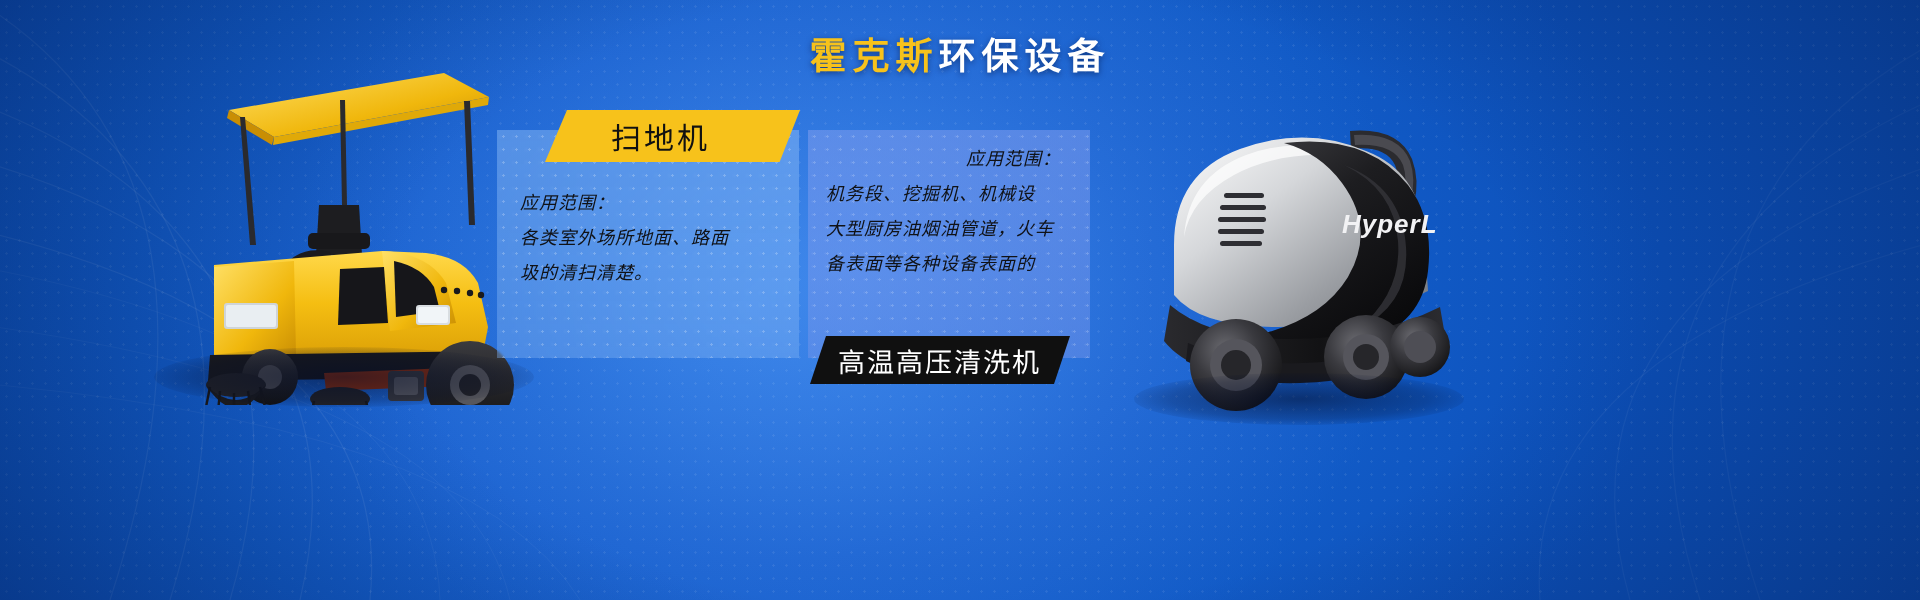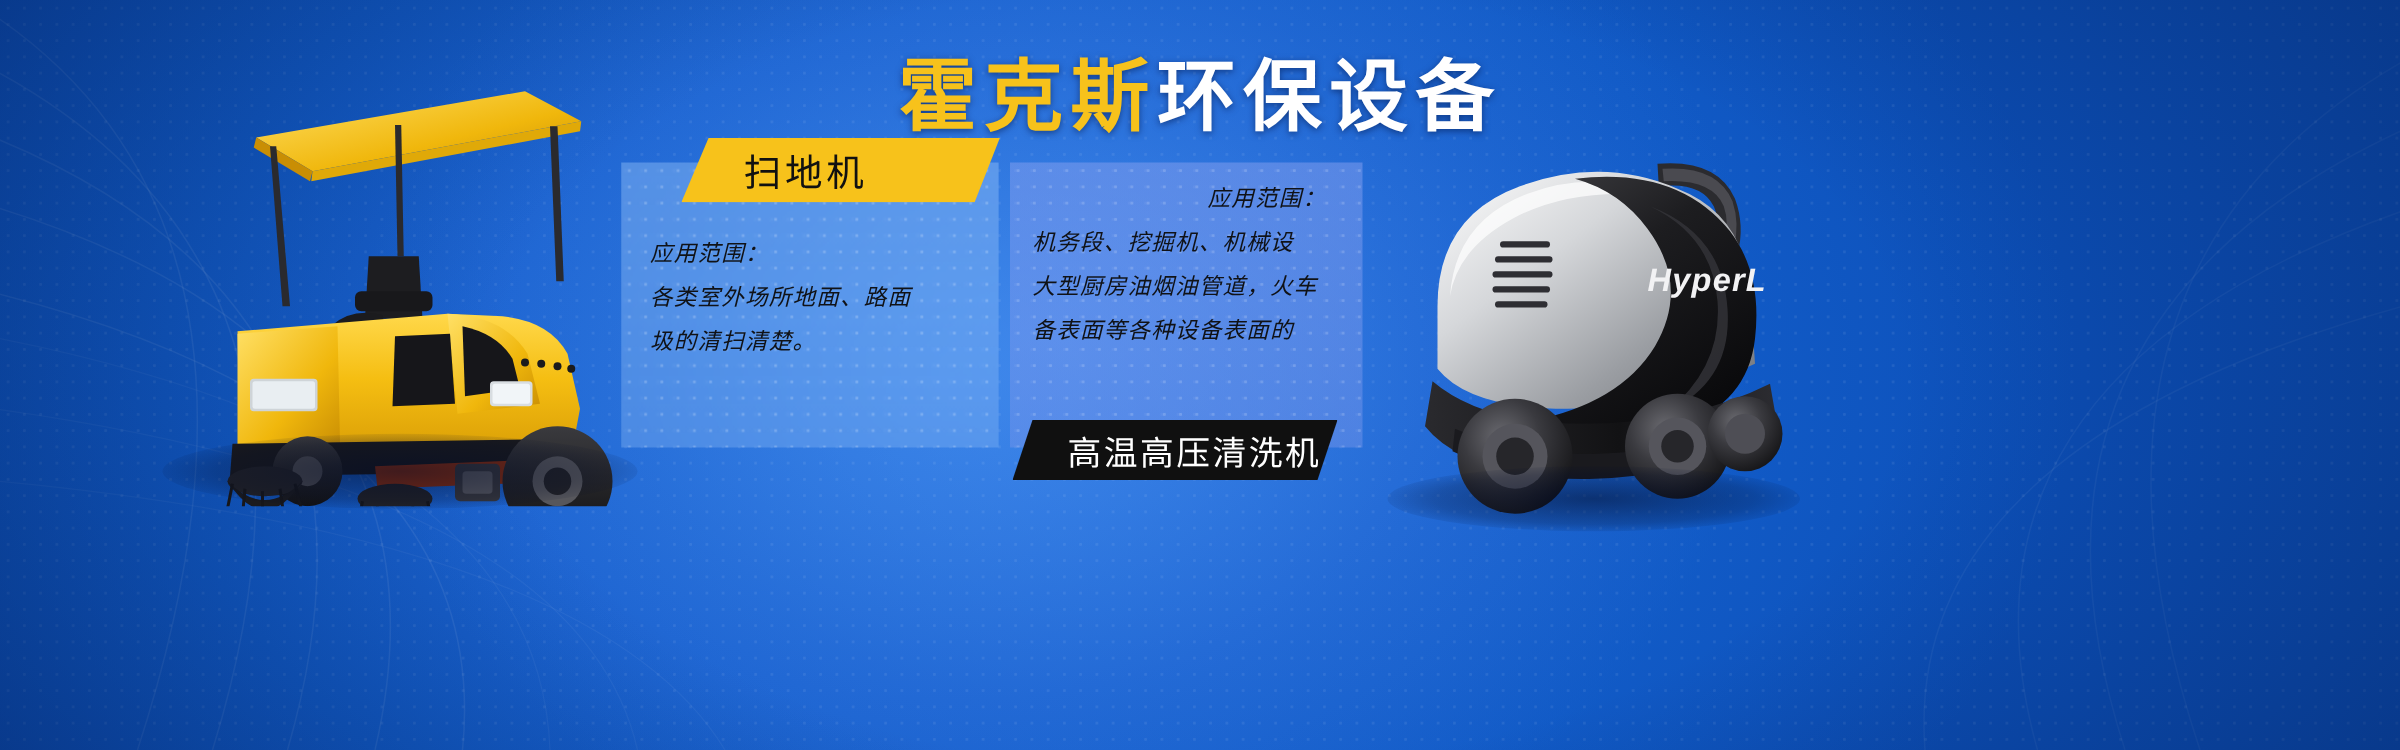--- a/index.html
+++ b/index.html
@@ -32,21 +32,21 @@
     position:absolute;inset:0;
     background:radial-gradient(ellipse 1250px 700px at 50% 50%, rgba(0,0,0,0) 45%, rgba(3,28,80,.55) 100%);
     pointer-events:none;
   }
   .arcs{position:absolute;inset:0;pointer-events:none;opacity:.55;}
   .arcs-r{position:absolute;inset:0;pointer-events:none;opacity:.40;}
 
   
   .title{
     position:absolute;left:0;top:26px;width:1920px;text-align:center;
-    font-size:63px;font-weight:bold;letter-spacing:6px;
+    font-size:37px;font-weight:bold;letter-spacing:6px;
     white-space:nowrap;
     text-shadow:0 2px 6px rgba(0,20,70,.55);
   }
   .title .t-gold{color:#F7C21B;}
   .title .t-white{color:#ffffff;}
 
   
   .panel-left{
     position:absolute;left:497px;top:130px;width:302px;height:228px;
     background:linear-gradient(180deg, rgba(150,195,250,.44) 0%, rgba(130,180,245,.40) 100%);
@@ -69,50 +69,50 @@
 
   
   .tag-yellow{
     position:absolute;left:545px;top:110px;width:255px;height:52px;
     background:#F7C21B;
     clip-path:polygon(22px 0, 100% 0, 92% 100%, 0 100%);
     display:flex;align-items:center;
   }
   .tag-yellow .tag-text{
     color:#111;font-size:30px;font-weight:500;letter-spacing:3px;
-    margin-left:50px;
+    margin-left:66px;
   }
   
   .tag-black{
     position:absolute;left:810px;top:336px;width:260px;height:48px;
     background:#101010;
     clip-path:polygon(16px 0, 100% 0, calc(100% - 16px) 100%, 0 100%);
     display:flex;align-items:center;
   }
   .tag-black .tag-text{
     color:#fff;font-size:27px;font-weight:500;letter-spacing:2px;
-    margin-left:44px;
+    margin-left:28px;
   }
 
   
   .txt-left{
     position:absolute;left:520px;top:186px;width:262px;
     color:#101216;font-size:18px;line-height:35px;letter-spacing:1px;
   }
   .txt-left .hd{margin-left:0px;}
   .txt-right{
     position:absolute;left:826px;top:142px;width:250px;
     color:#101216;font-size:18px;line-height:35px;letter-spacing:1px;
     text-align:left;
   }
   .txt-right .hd{margin-left:140px;}
   .txt-line{white-space:nowrap;font-style:italic;}
 
   
-  .art{position:absolute;pointer-events:none;}
+  .art{position:absolute;pointer-events:none;margin-left:24px;}
   .shadow-ell{
     position:absolute;border-radius:50%;
     background:radial-gradient(ellipse at center, rgba(0,10,40,.55) 0%, rgba(0,10,40,.25) 55%, rgba(0,0,0,0) 78%);
   }
 </style>
 </head>
 <body>
 
 <div id="stage">
 

